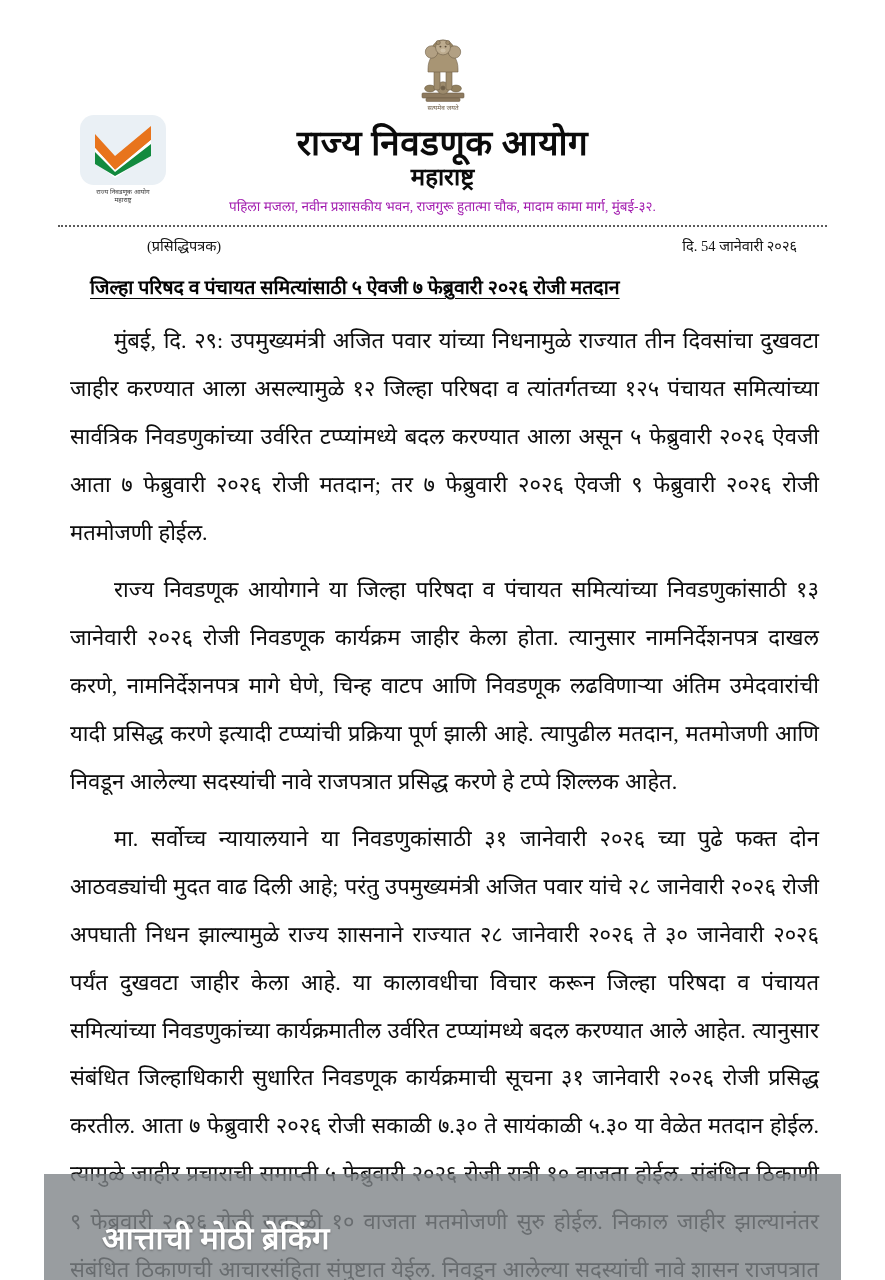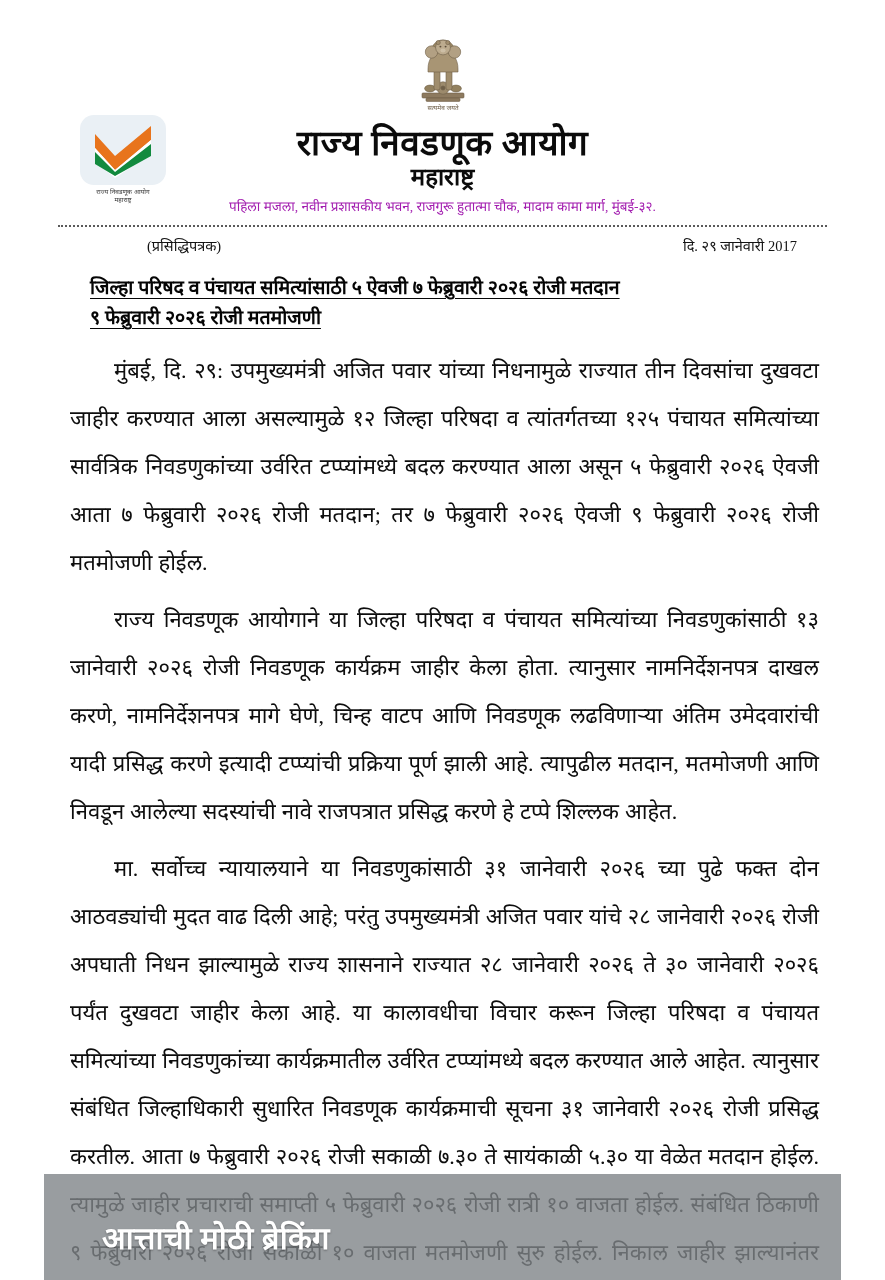--- a/index.html
+++ b/index.html
@@ -226,27 +226,26 @@
     </div>
 
     <div class="org-title">राज्य निवडणूक आयोग</div>
     <div class="org-state">महाराष्ट्र</div>
     <div class="org-address">पहिला मजला, नवीन प्रशासकीय भवन, राजगुरू हुतात्मा चौक, मादाम कामा मार्ग, मुंबई-३२.</div>
 
     <div class="divider"></div>
 
     <div class="meta-row">
       <div class="meta-left">(प्रसिद्धिपत्रक)</div>
-      <div class="meta-right">दि. २९ जानेवारी 2017</div>
+      <div class="meta-right">दि. 54 जानेवारी २०२६</div>
     </div>
   </div>
 
   <div class="headline">
     <div><span class="headline-line">जिल्हा परिषद व पंचायत समित्यांसाठी ५ ऐवजी ७ फेब्रुवारी २०२६ रोजी मतदान</span></div>
-    <div><span class="headline-line">९ फेब्रुवारी २०२६ रोजी मतमोजणी</span></div>
   </div>
 
   <div class="body-copy">
     <p class="para">मुंबई, दि. २९: उपमुख्यमंत्री अजित पवार यांच्या निधनामुळे राज्यात तीन दिवसांचा दुखवटा जाहीर करण्यात आला असल्यामुळे १२ जिल्हा परिषदा व त्यांतर्गतच्या १२५ पंचायत समित्यांच्या सार्वत्रिक निवडणुकांच्या उर्वरित टप्प्यांमध्ये बदल करण्यात आला असून ५ फेब्रुवारी २०२६ ऐवजी आता ७ फेब्रुवारी २०२६ रोजी मतदान; तर ७ फेब्रुवारी २०२६ ऐवजी ९ फेब्रुवारी २०२६ रोजी मतमोजणी होईल.</p>
     <p class="para">राज्य निवडणूक आयोगाने या जिल्हा परिषदा व पंचायत समित्यांच्या निवडणुकांसाठी १३ जानेवारी २०२६ रोजी निवडणूक कार्यक्रम जाहीर केला होता. त्यानुसार नामनिर्देशनपत्र दाखल करणे, नामनिर्देशनपत्र मागे घेणे, चिन्ह वाटप आणि निवडणूक लढविणाऱ्या अंतिम उमेदवारांची यादी प्रसिद्ध करणे इत्यादी टप्प्यांची प्रक्रिया पूर्ण झाली आहे. त्यापुढील मतदान, मतमोजणी आणि निवडून आलेल्या सदस्यांची नावे राजपत्रात प्रसिद्ध करणे हे टप्पे शिल्लक आहेत.</p>
     <p class="para">मा. सर्वोच्च न्यायालयाने या निवडणुकांसाठी ३१ जानेवारी २०२६ च्या पुढे फक्त दोन आठवड्यांची मुदत वाढ दिली आहे; परंतु उपमुख्यमंत्री अजित पवार यांचे २८ जानेवारी २०२६ रोजी अपघाती निधन झाल्यामुळे राज्य शासनाने राज्यात २८ जानेवारी २०२६ ते ३० जानेवारी २०२६ पर्यंत दुखवटा जाहीर केला आहे. या कालावधीचा विचार करून जिल्हा परिषदा व पंचायत समित्यांच्या निवडणुकांच्या कार्यक्रमातील उर्वरित टप्प्यांमध्ये बदल करण्यात आले आहेत. त्यानुसार संबंधित जिल्हाधिकारी सुधारित निवडणूक कार्यक्रमाची सूचना ३१ जानेवारी २०२६ रोजी प्रसिद्ध करतील. आता ७ फेब्रुवारी २०२६ रोजी सकाळी ७.३० ते सायंकाळी ५.३० या वेळेत मतदान होईल. त्यामुळे जाहीर प्रचाराची समाप्ती ५ फेब्रुवारी २०२६ रोजी रात्री १० वाजता होईल. संबंधित ठिकाणी ९ फेब्रुवारी २०२६ रोजी सकाळी १० वाजता मतमोजणी सुरु होईल. निकाल जाहीर झाल्यानंतर संबंधित ठिकाणची आचारसंहिता संपुष्टात येईल. निवडून आलेल्या सदस्यांची नावे शासन राजपत्रात ११ फेब्रुवारी २०२६ पर्यंत प्रसिद्ध केली जातील.</p>
   </div>
 
   <div class="breaking-overlay">
     <div class="breaking-text">आत्ताची मोठी ब्रेकिंग</div>

